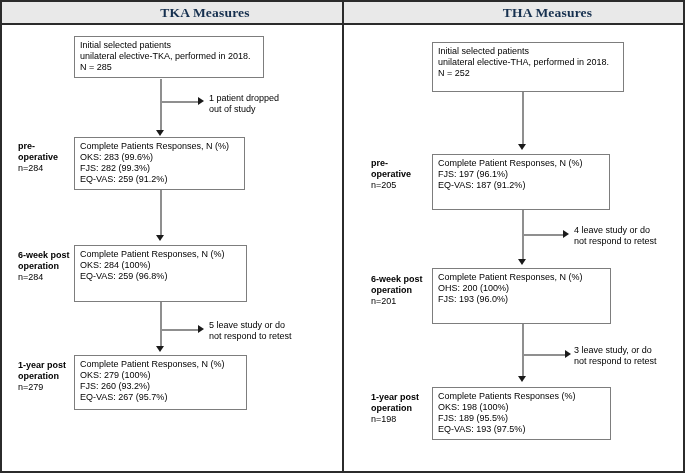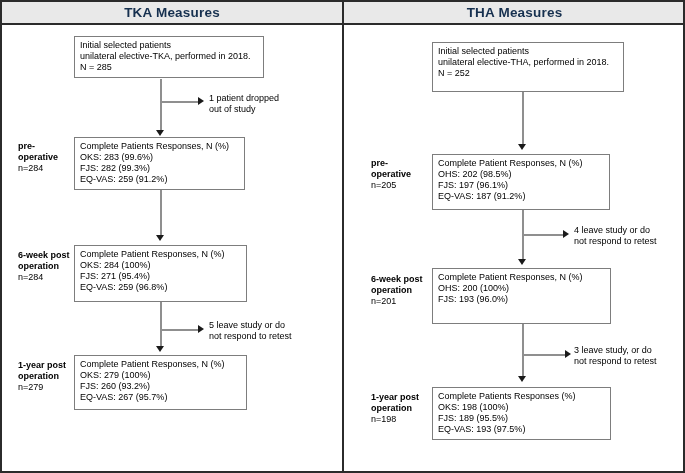--- a/index.html
+++ b/index.html
@@ -4,22 +4,22 @@
 <style>
   html,body{margin:0;padding:0;background:#fff;}
   .fig{
     position:relative;width:685px;height:473px;background:#fff;
     border:2px solid var(--border,#2b2b2b);box-sizing:border-box;
     font-family:"Liberation Sans",sans-serif;color:#000;overflow:hidden;
   }
   .hdr{position:absolute;left:0;top:0;right:0;height:21px;
     background:var(--header_bg,#e9e9e9);border-bottom:2px solid var(--border,#2b2b2b);}
   .hdr-title{position:absolute;top:0;height:21px;line-height:21px;text-align:center;
-    font-family:Liberation Sans, sans-serif;font-weight:bold;font-size:13.5px;
-    color:var(--header_text,#16304f);letter-spacing:.2px;}
+    font-family:Liberation Serif, serif;font-weight:bold;font-size:13.5px;
+    color:var(--header_text,#16304f);letter-spacing:.2px;padding-left:33px;}
   .vdivider{position:absolute;top:0;bottom:0;left:340px;width:2px;background:var(--border,#2b2b2b);}
   .box{position:absolute;background:#fff;border:1.5px solid var(--box_border,#7d7d7d);
     box-sizing:border-box;padding:3px 5px;font-size:9px;line-height:11px;white-space:nowrap;}
   .slabel{position:absolute;font-size:9px;line-height:11px;white-space:nowrap;}
   .slabel .b{font-weight:bold;}
   .droptext{position:absolute;font-size:9px;line-height:11px;white-space:nowrap;}
   .vline{position:absolute;width:1.5px;background:var(--line,#8f8f8f);}
   .hline{position:absolute;height:1.5px;background:var(--line,#8f8f8f);}
   .ah-down{position:absolute;width:0;height:0;border-left:4px solid transparent;
     border-right:4px solid transparent;border-top:6px solid var(--arrow,#1a1a1a);}
@@ -67,21 +67,20 @@
   <div class="ah-down" style="left:154px;top:233px"></div>
 
   <div class="slabel" style="left:16px;top:248px">
     <div class="b">6-week post</div>
     <div class="b">operation</div>
     <div>n=284</div>
   </div>
   <div class="box" style="left:72px;top:243px;width:173px;height:57px">
     <div>Complete Patient Responses, N (%)</div>
     <div>OKS: 284 (100%)</div>
-    <div>FJS: 271 (95.4%)</div>
     <div>EQ-VAS: 259 (96.8%)</div>
   </div>
 
   <div class="vline" style="left:158px;top:300px;height:44px"></div>
   <div class="ah-down" style="left:154px;top:344px"></div>
   <div class="hline" style="left:159px;top:327px;width:37px"></div>
   <div class="ah-right" style="left:196px;top:323px"></div>
   <div class="droptext" style="left:207px;top:318px">
     <div>5 leave study or do</div>
     <div>not respond to retest</div>
@@ -108,21 +107,20 @@
   <div class="vline" style="left:520px;top:90px;height:52px"></div>
   <div class="ah-down" style="left:516px;top:142px"></div>
 
   <div class="slabel" style="left:369px;top:156px">
     <div class="b">pre-</div>
     <div class="b">operative</div>
     <div>n=205</div>
   </div>
   <div class="box" style="left:430px;top:152px;width:178px;height:56px">
     <div>Complete Patient Responses, N (%)</div>
-    <div>OHS: 202 (98.5%)</div>
     <div>FJS: 197 (96.1%)</div>
     <div>EQ-VAS: 187 (91.2%)</div>
   </div>
 
   <div class="vline" style="left:520px;top:208px;height:49px"></div>
   <div class="ah-down" style="left:516px;top:257px"></div>
   <div class="hline" style="left:521px;top:232px;width:40px"></div>
   <div class="ah-right" style="left:561px;top:228px"></div>
   <div class="droptext" style="left:572px;top:223px">
     <div>4 leave study or do</div>

